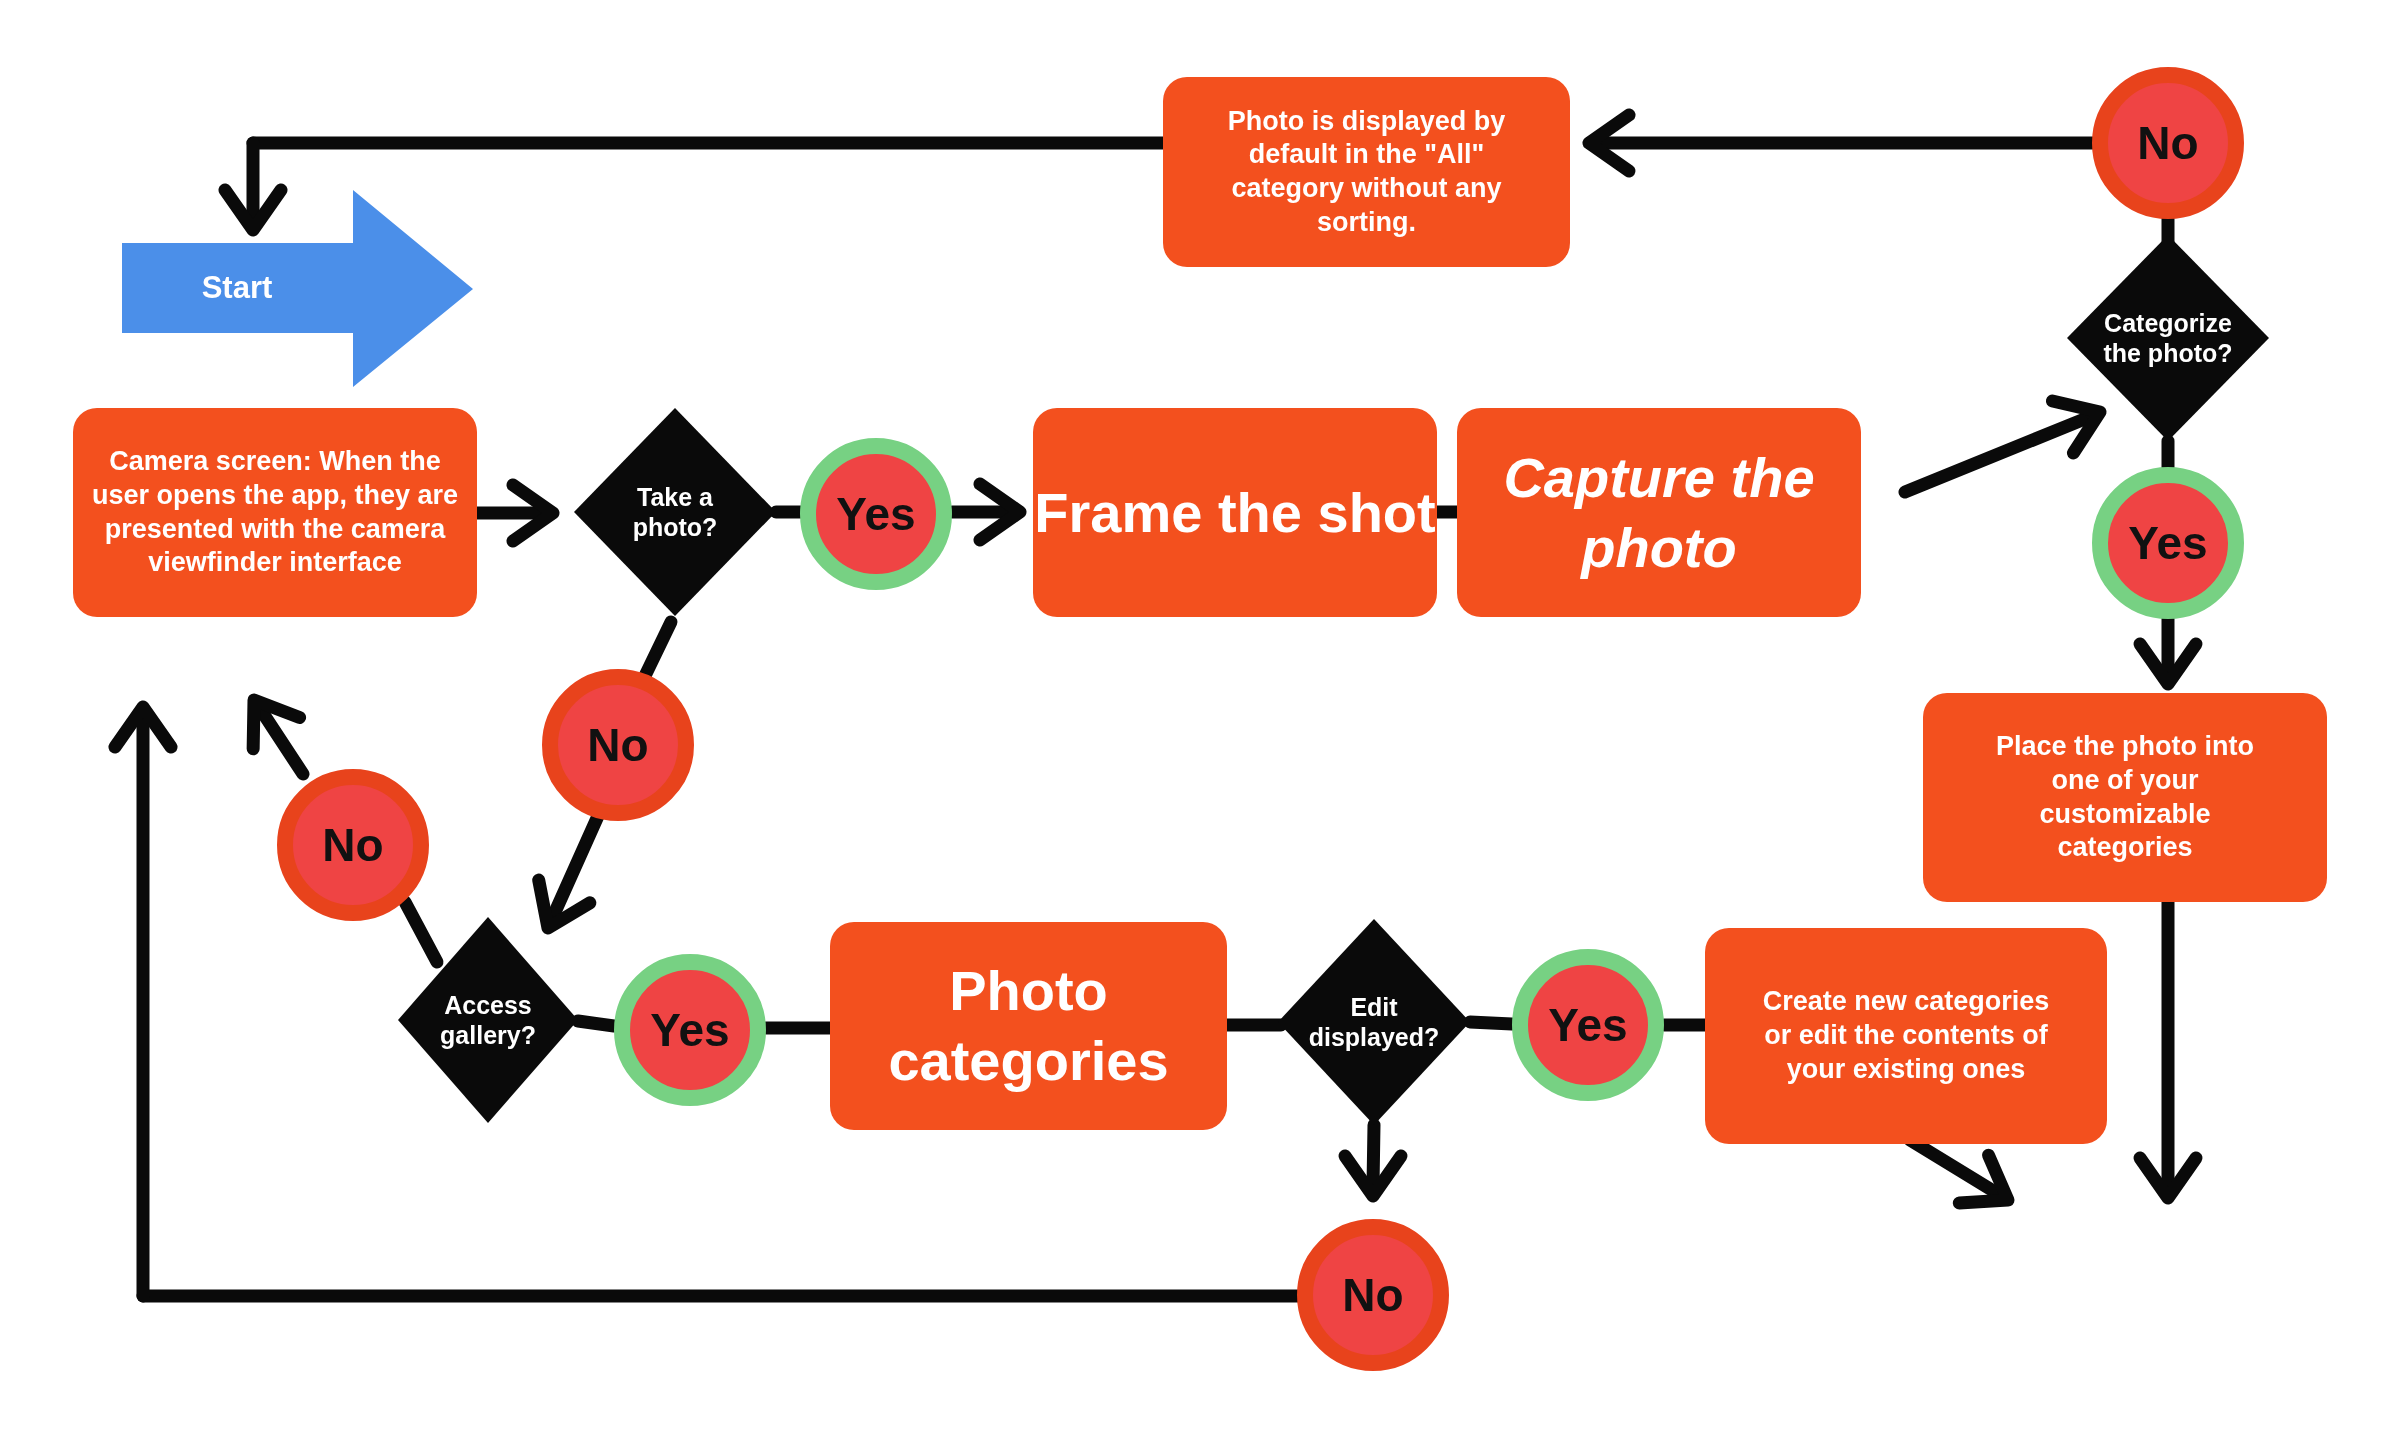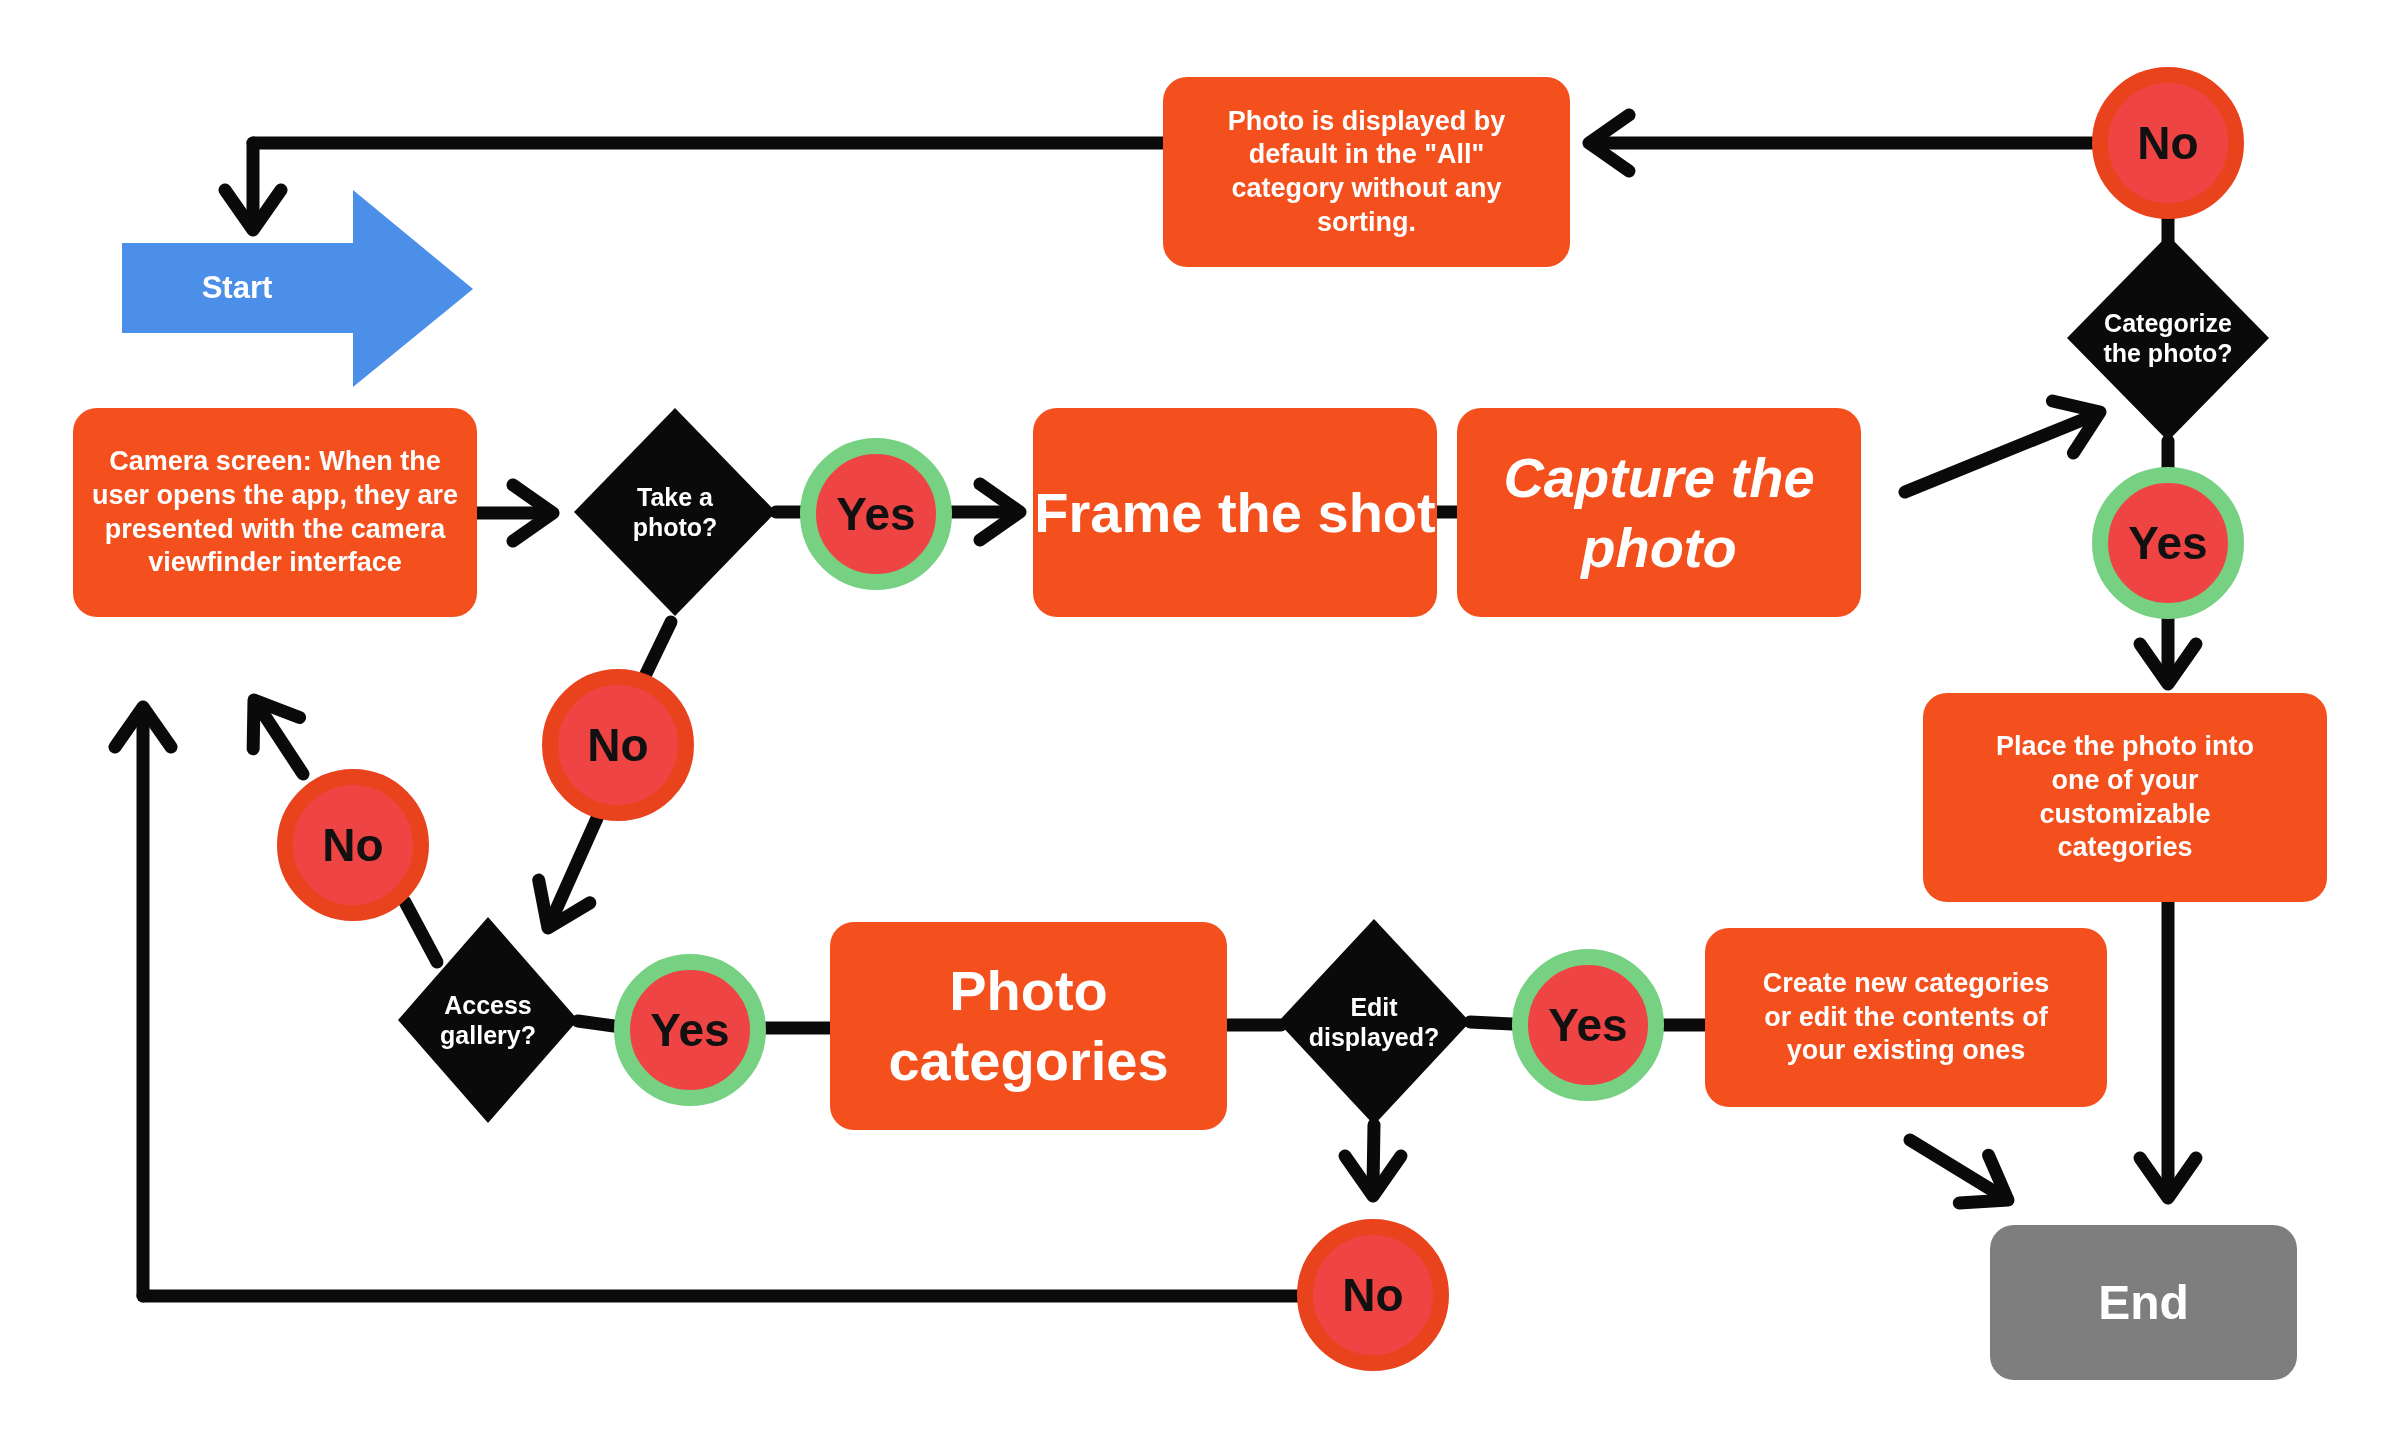--- a/index.html
+++ b/index.html
@@ -132,23 +132,22 @@
   <div class="box small" style="left:1163px;top:77px;width:407px;height:190px;padding:0 48px;box-sizing:border-box;">Photo is displayed by default in the "All" category without any sorting.</div>
 
   <div class="box big" style="left:1033px;top:408px;width:404px;height:209px;">Frame the shot</div>
 
   <div class="box big" style="left:1457px;top:408px;width:404px;height:209px;font-style:italic;">Capture the photo</div>
 
   <div class="box small" style="left:1923px;top:693px;width:404px;height:209px;padding:0 55px;box-sizing:border-box;">Place the photo into one of your customizable categories</div>
 
   <div class="box big" style="left:830px;top:922px;width:397px;height:208px;">Photo categories</div>
 
-  <div class="box small" style="left:1705px;top:928px;width:402px;height:179px;padding:0 43px;box-sizing:border-box;">Create new categories or edit the contents of your existing ones</div>
+  <div class="box small" style="left:1705px;top:928px;width:402px;height:216px;padding:0 43px;box-sizing:border-box;">Create new categories or edit the contents of your existing ones</div>
 
-  <div class="box gray" style="left:1990px;top:1225px;width:307px;height:155px;">End</div>
 
   <div class="dlabel" style="left:2088px;top:278px;width:160px;height:120px;">Categorize the photo?</div>
   <div class="dlabel" style="left:620px;top:452px;width:110px;height:120px;">Take a photo?</div>
   <div class="dlabel" style="left:433px;top:960px;width:110px;height:120px;">Access gallery?</div>
   <div class="dlabel" style="left:1299px;top:962px;width:150px;height:120px;">Edit displayed?</div>
 
   <div class="circle red" style="left:2092px;top:67px;">No</div>
   <div class="circle green" style="left:2092px;top:467px;">Yes</div>
   <div class="circle green" style="left:800px;top:438px;">Yes</div>
   <div class="circle red" style="left:542px;top:669px;">No</div>

